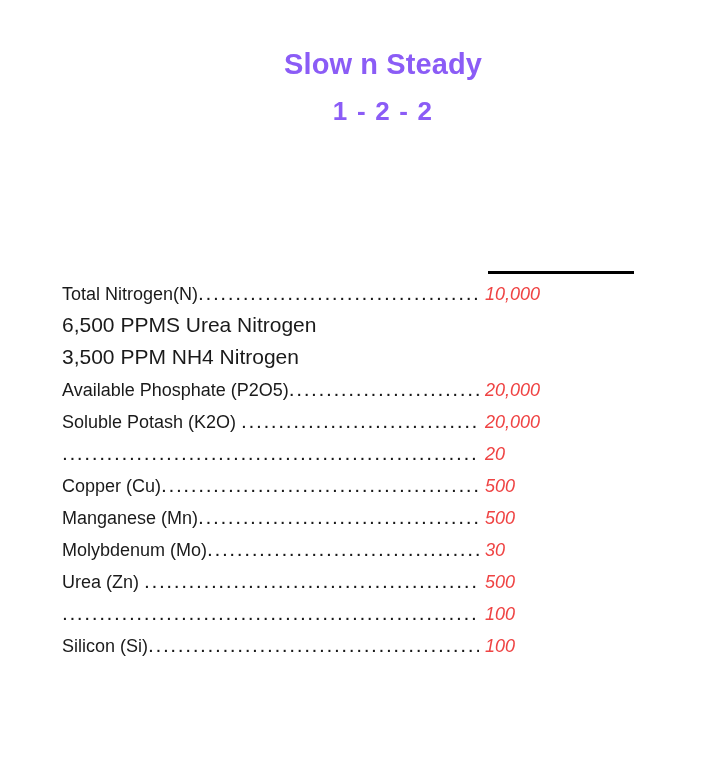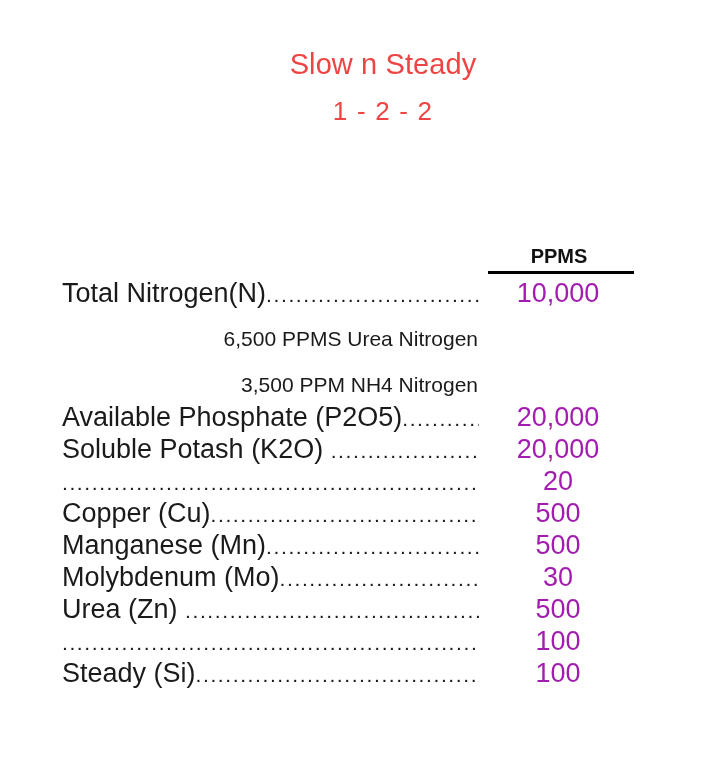--- a/index.html
+++ b/index.html
@@ -27,25 +27,25 @@
 
   
   .title-block {
     position: absolute;
     left: 0;
     top: 40px;
     width: 726px;
     text-align: center;
   }
   .title-line {
-    font-weight: normal;
+    font-weight: bold;
     font-size: 29px;
     line-height: 48px;
     letter-spacing: 0.1px;
-    color: #ef4444;
+    color: #8b5cf6;
     white-space: nowrap;
     margin-left: 40px;
   }
   .title-line.grade {
     font-size: 26px;
     line-height: 46px;
     letter-spacing: 1.2px;
   }
 
   
@@ -83,21 +83,21 @@
   .rows {
     position: relative;
     margin-top: 3px;
   }
 
   
   .nutrient-row {
     display: flex;
     align-items: baseline;
     height: 32px;
-    font-size: 27px;
+    font-size: 18px;
     line-height: 32px;
   }
   .nutrient-name {
     flex: 0 0 auto;
     white-space: pre;
     color: #1a1a1a;
   }
   .leader {
     flex: 1 1 auto;
     overflow: hidden;
@@ -106,52 +106,51 @@
     letter-spacing: 1.6px;
     color: #1a1a1a;
     font-size: 21px;
   }
   .leader::after {
     content: "........................................................"
              "........................................................";
   }
   .nutrient-value {
     flex: 0 0 146px;
-    text-align: center;
-    white-space: nowrap;
-    color: #a21caf;
+    text-align: left;
+    white-space: nowrap;
+    color: #ef4444;
     padding-right: 3px;
+    font-style: italic;
   }
 
   
   .sub-row {
     height: 32px;
     font-size: 21px;
     line-height: 32px;
-    text-align: right;
+    text-align: left;
     padding-right: 156px;
     color: #1a1a1a;
     white-space: nowrap;
-    margin-top: 14px;
   }
 </style>
 </head>
 <body>
 
 <div class="label-page">
 
   <div class="title-block">
     <div class="title-line">Slow n Steady</div>
     <div class="title-line grade">1 - 2 - 2</div>
   </div>
 
   <div class="analysis">
 
     <div class="header-row">
-      <div class="ppms-header">PPMS</div>
       <div class="header-rule"></div>
     </div>
 
     <div class="rows" id="rows-container">
         <div class="nutrient-row">
           <span class="nutrient-name">Total Nitrogen(N)</span>
           <span class="leader"></span>
           <span class="nutrient-value">10,000</span>
         </div>
         <div class="sub-row">6,500 PPMS Urea Nitrogen</div>
@@ -188,21 +187,21 @@
         <div class="nutrient-row">
           <span class="nutrient-name">Urea (Zn) </span>
           <span class="leader"></span>
           <span class="nutrient-value">500</span>
         </div>
         <div class="nutrient-row">
           <span class="leader"></span>
           <span class="nutrient-value">100</span>
         </div>
         <div class="nutrient-row">
-          <span class="nutrient-name">Steady (Si)</span>
+          <span class="nutrient-name">Silicon (Si)</span>
           <span class="leader"></span>
           <span class="nutrient-value">100</span>
         </div>
       </div>
 
   </div>
 
 </div>
 
 </body></html>

